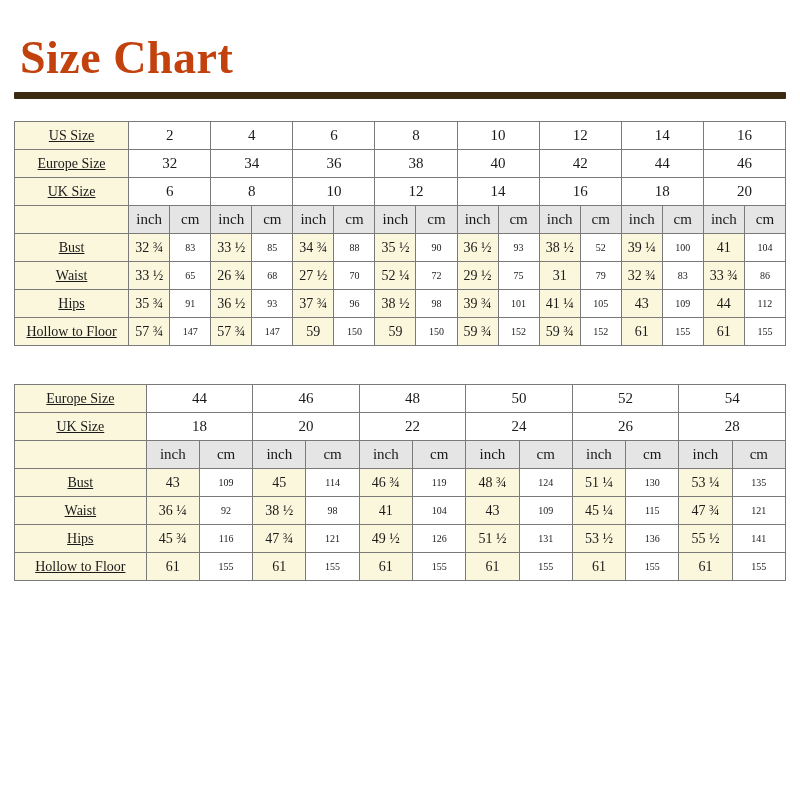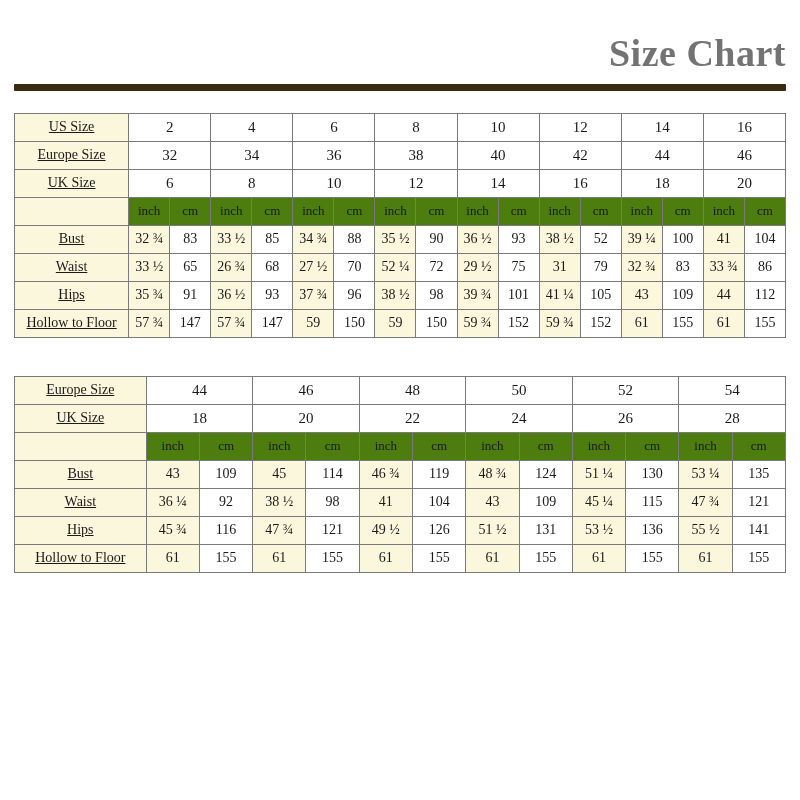--- a/index.html
+++ b/index.html
@@ -15,27 +15,26 @@
   }
   .page {
     position: relative;
     width: 800px;
     height: 800px;
     box-sizing: border-box;
     padding: 0 14px;
   }
   .title {
     font-family: "Liberation Serif", serif;
-    font-size: 38px;
+    font-size: 46px;
     font-weight: bold;
-    color: #737373;
+    color: #c2410c;
     letter-spacing: 0.5px;
     padding: 34px 0 6px 6px;
     line-height: 1.05;
-    text-align: right;
   }
   .title-rule {
     height: 7px;
     background: #3a2a10;
     margin: 4px 0 22px 0;
     border-radius: 1px;
   }
   table.chart {
     border-collapse: collapse;
     width: 100%;
@@ -57,31 +56,31 @@
     background: #fbf7dc;
     font-size: 14px;
     text-decoration: underline;
   }
   td.hdr {
     background: #ffffff;
     font-weight: normal;
     font-size: 15px;
   }
   td.unit {
-    background: #4d7c0f;
-    font-size: 13px;
+    background: #e5e5e5;
+    font-size: 15px;
     height: 24px;
   }
   td.val-inch {
     background: #fbf7dc;
     font-size: 14px;
   }
   td.val-cm {
     background: #ffffff;
-    font-size: 14px;
+    font-size: 10px;
   }
   td.blank {
     background: #fbf7dc;
   }
   .gap {
     height: 38px;
   }
 </style>
 </head>
 <body>

